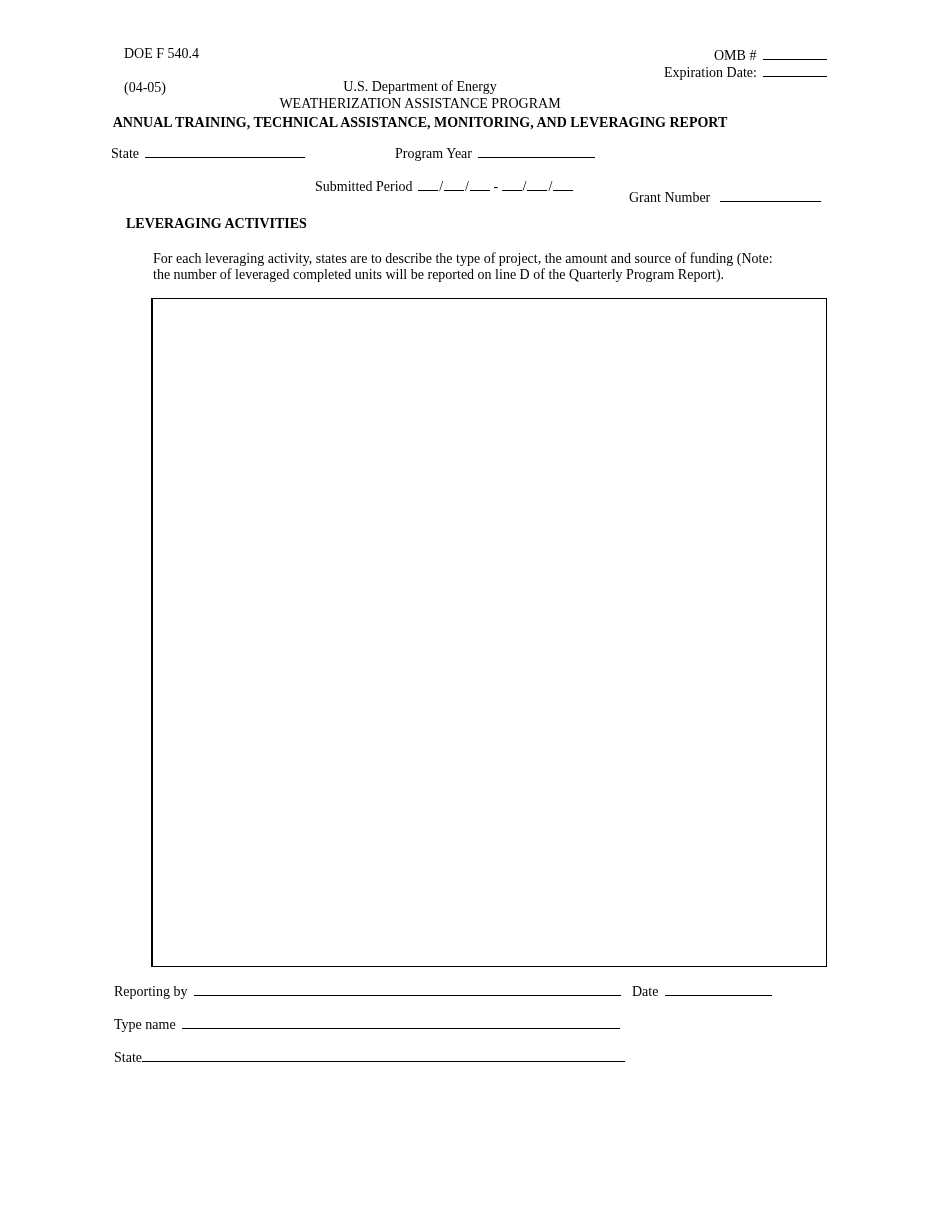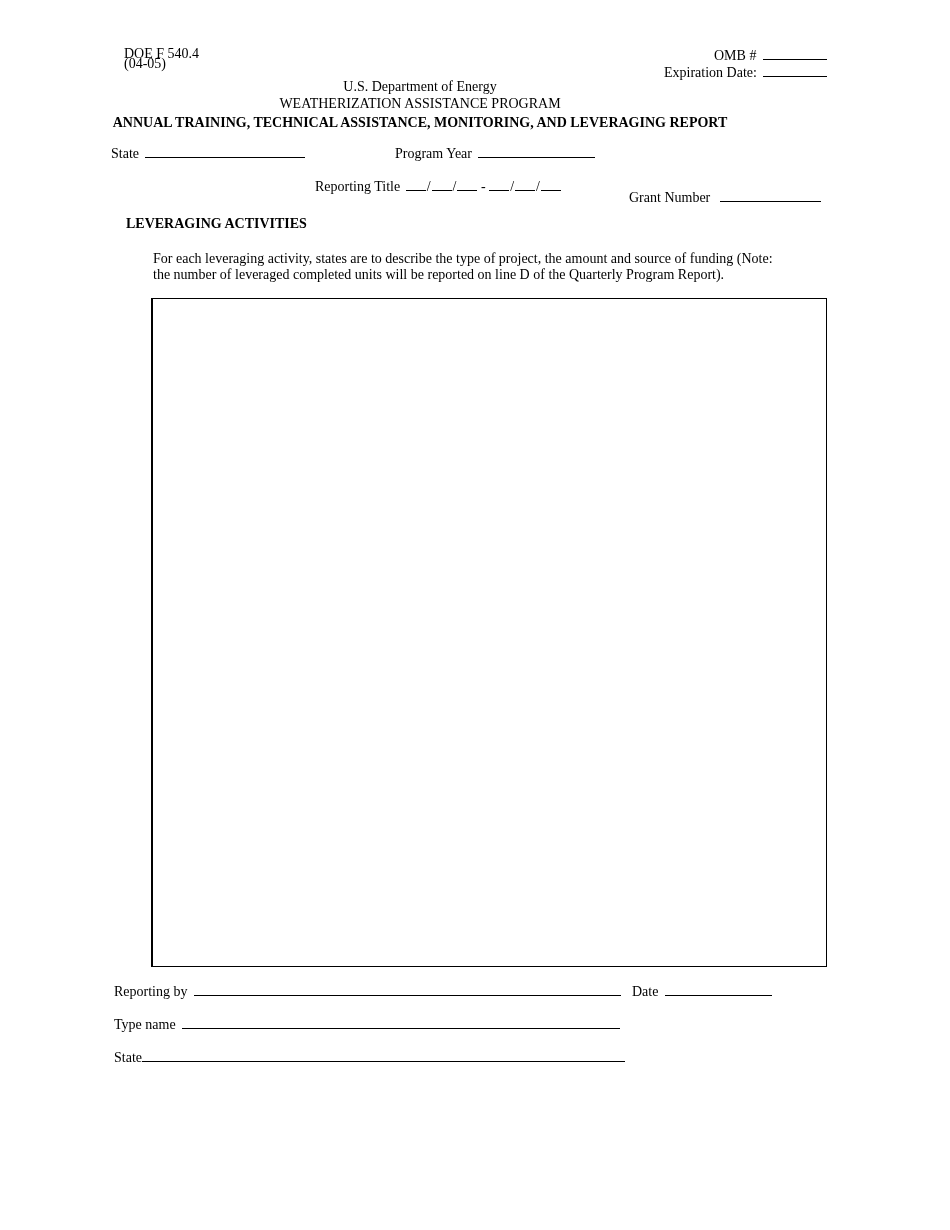--- a/index.html
+++ b/index.html
@@ -36,21 +36,21 @@
       border-bottom: 1px solid #000;
       border-left: 2px solid #000;
       background: #ffffff;
     }
     .slash { display: inline-block; padding: 0 1px; }
   </style>
 </head>
 <body>
 
 <div class="abs" style="left:124px; top:46px;">DOE F 540.4</div>
-<div class="abs" style="left:124px; top:56px;text-align:right;">(04-05)</div>
+<div class="abs" style="left:124px; top:80px;text-align:right;">(04-05)</div>
 
 <div class="abs" style="left:714px; top:46px;">
   <span>OMB #</span>
   <span class="uline" style="width:64px; margin-left:3px;"></span>
 </div>
 <div class="abs" style="left:664px; top:63px;">
   <span>Expiration Date:</span>
   <span class="uline" style="width:64px; margin-left:3px;"></span>
 </div>
 
@@ -65,21 +65,21 @@
 <div class="abs" style="left:395px; top:144px;">
   <span>Program Year</span>
   <span class="uline" style="width:117px; margin-left:2px;"></span>
 </div>
 <div class="abs" style="left:629px; top:144px;margin-top:44px;">
   <span>Grant Number</span>
   <span class="uline" style="width:101px; margin-left:6px;"></span>
 </div>
 
 <div class="abs" style="left:315px; top:177px;">
-  <span>Reporting Title</span>
+  <span>Submitted Period</span>
   <span class="uline" style="width:20px; margin-left:2px;"></span><span class="slash">/</span><span class="uline" style="width:20px;"></span><span class="slash">/</span><span class="uline" style="width:20px;"></span>
   <span>-</span>
   <span class="uline" style="width:20px;"></span><span class="slash">/</span><span class="uline" style="width:20px;"></span><span class="slash">/</span><span class="uline" style="width:20px;"></span>
 </div>
 
 <div class="abs bold" style="left:126px; top:216px;">LEVERAGING ACTIVITIES</div>
 
 <div class="abs" style="left:153px; top:251px;">For each leveraging activity, states are to describe the type of project, the amount and source of funding (Note:</div>
 <div class="abs" style="left:153px; top:267px;">the number of leveraged completed units will be reported on line D of the Quarterly Program Report).</div>
 

